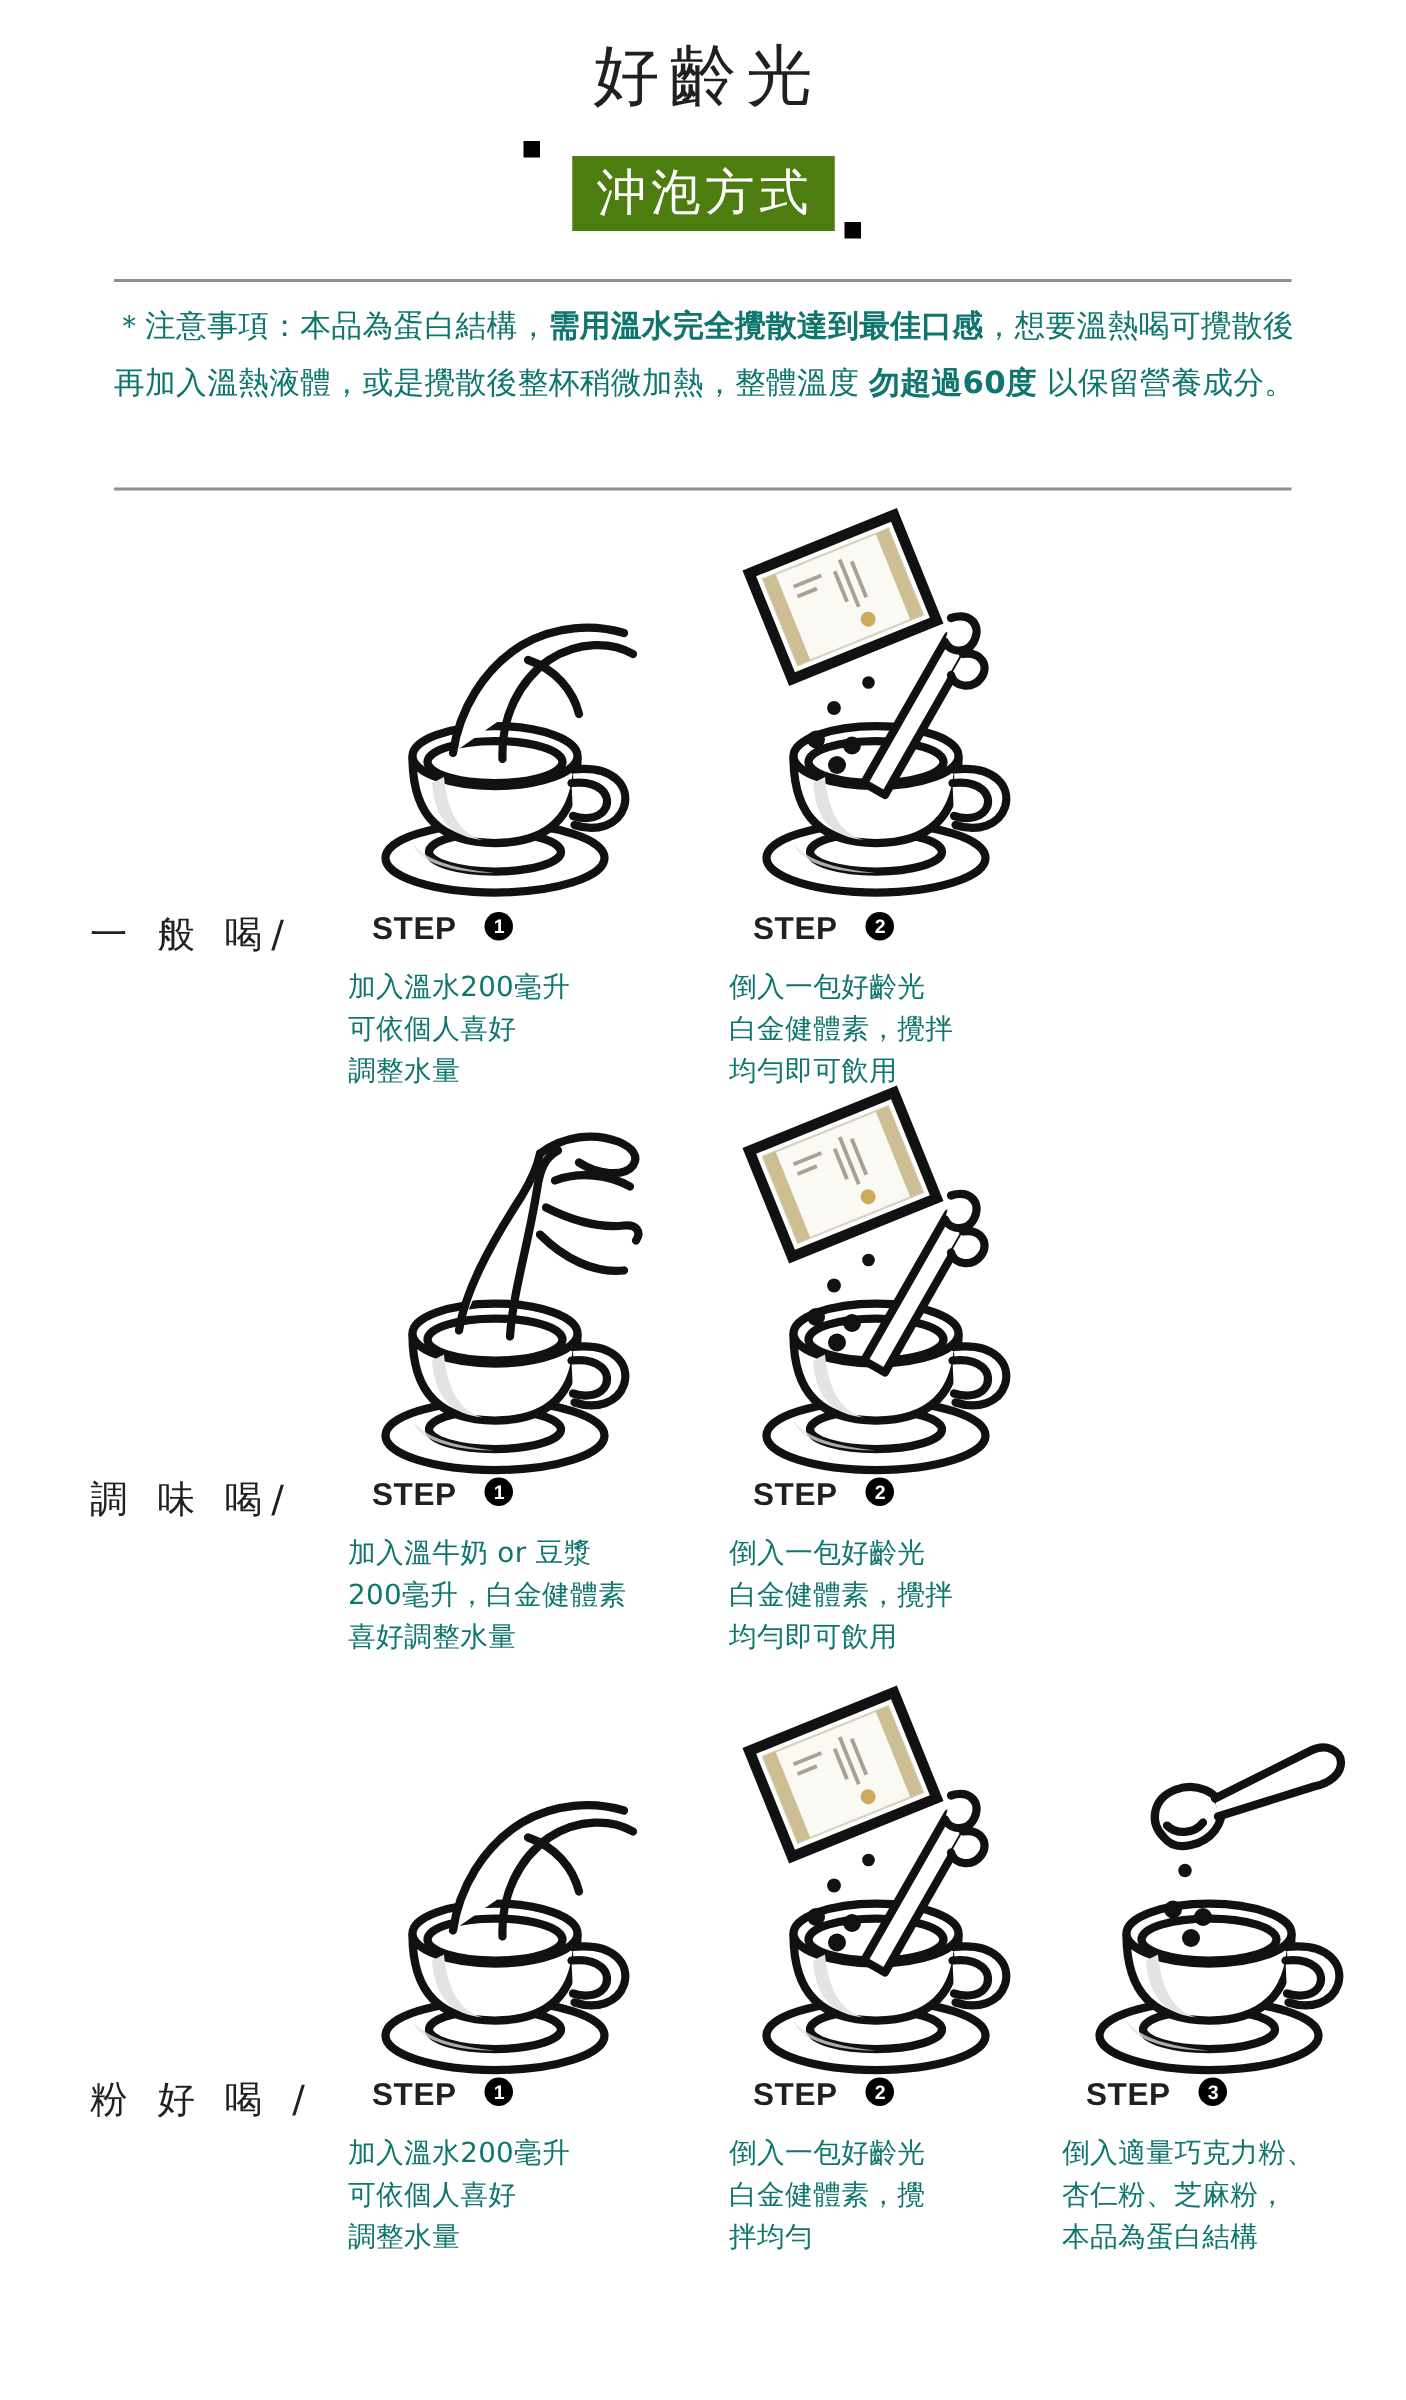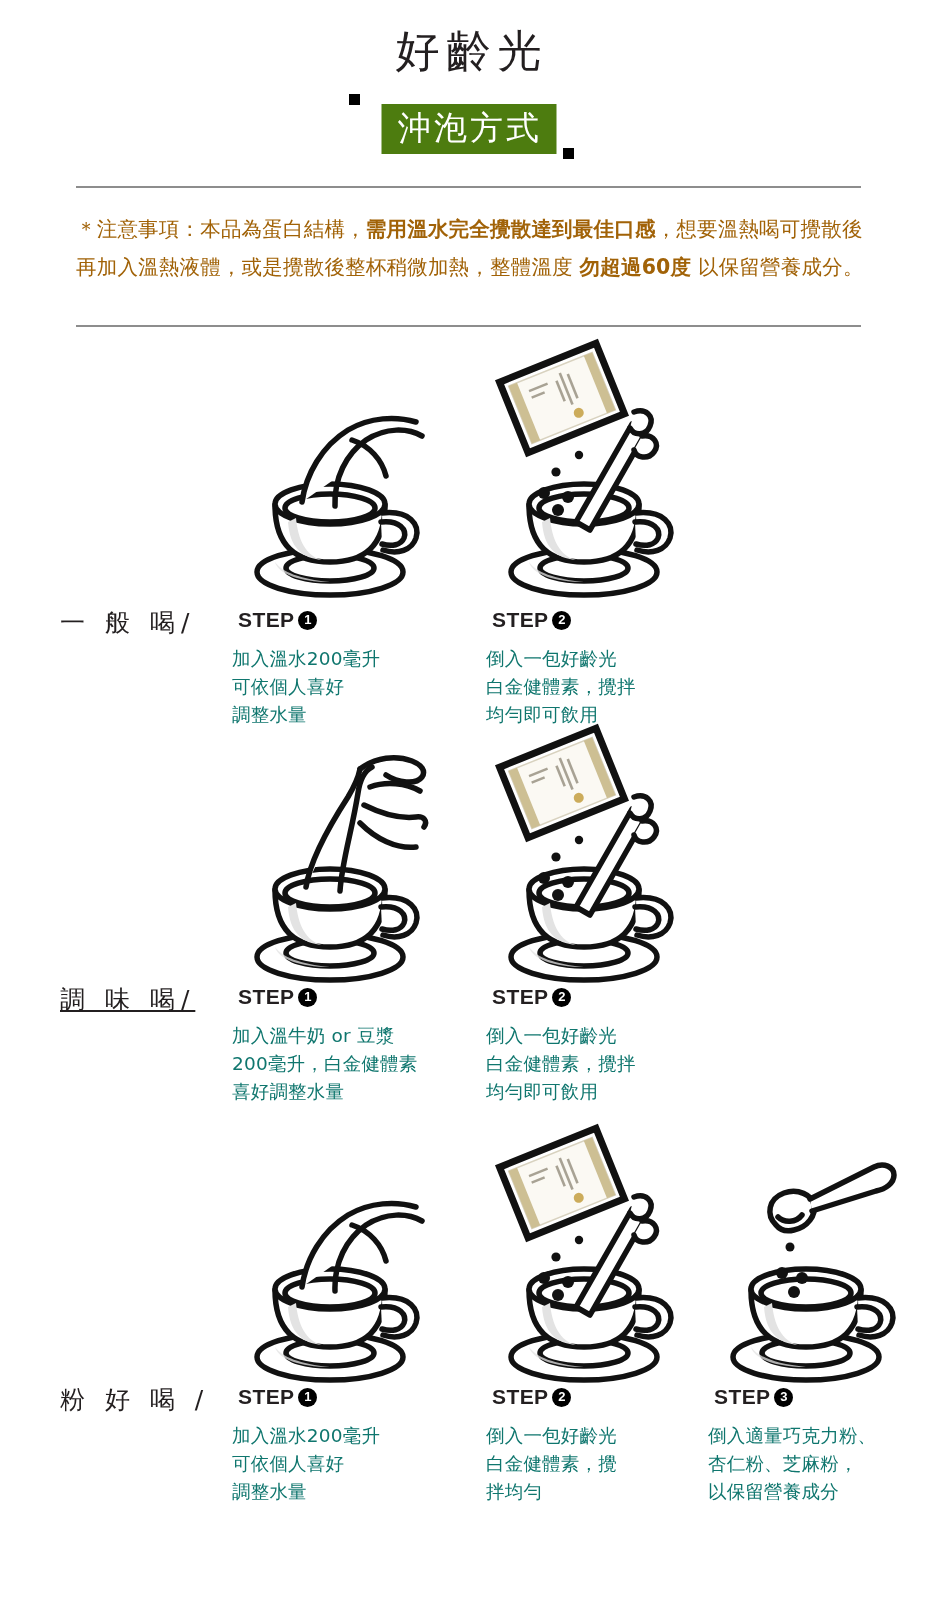--- a/index.html
+++ b/index.html
@@ -82,23 +82,22 @@
   .rule-bottom { top: 325px; }
 
   .notice {
     position: absolute;
     left: 76px;
     top: 198px;
     width: 790px;
     font-size: 20.5px;
     line-height: 38px;
     letter-spacing: 0.2px;
-    color: #a16207;
+    color: #0f766e;
     font-family: "DejaVu Sans", "Liberation Sans", sans-serif;
-    margin-top: 12px;
   }
   .notice b { font-weight: 700; }
 
   
   .section { position: absolute; left: 0; width: 937px; }
   .sec-1 { top: 350px; height: 385px; }
   .sec-2 { top: 735px; height: 385px; }
   .sec-3 { top: 1120px; height: 470px; }
 
   .cat-label {
@@ -119,29 +118,29 @@
     position: absolute;
     width: 215px;
     height: 250px;
     left: 0;
     top: 0;
   }
   .art svg { display: block; width: 100%; height: 100%; overflow: visible; }
 
   .step-head {
     position: absolute;
-    left: 8px;
+    left: 18px;
     font-weight: 700;
     font-size: 21px;
     line-height: 24px;
     letter-spacing: 0.4px;
     color: #231f20;
     display: flex;
-    align-items: center;
-    gap: 4px;
+    align-items: flex-start;
+    gap: 19px;
     white-space: nowrap;
   }
   .step-num {
     display: inline-flex;
     align-items: center;
     justify-content: center;
     width: 19px;
     height: 19px;
     border-radius: 50%;
     background: #000;
@@ -276,21 +275,21 @@
     </div>
     <div class="step-body" style="top:295px;">
       <div>倒入一包好齡光</div>
       <div>白金健體素，攪拌</div>
       <div>均勻即可飲用</div>
     </div>
   </div>
 </div>
 
 <div class="section sec-2">
-  <div class="cat-label" style="left:54px; top:250px;text-decoration:underline;">調 味 喝/</div>
+  <div class="cat-label" style="left:54px; top:250px;">調 味 喝/</div>
 
   <div class="col" style="left:230px; top:0;">
     <div class="art">
       <svg viewBox="0 0 215 250" xmlns="http://www.w3.org/2000/svg">
         <g fill="none" stroke="#111111" stroke-width="5.5" stroke-linecap="round" stroke-linejoin="round">
           <ellipse cx="100" cy="222" rx="73" ry="23" fill="#ffffff"></ellipse>
           <ellipse cx="100" cy="218" rx="44" ry="13" fill="#ffffff"></ellipse>
           <path d="M45 155 C45 196 66 212 100 212 C134 212 155 196 155 155 Z" fill="#ffffff"></path>
           <ellipse cx="100" cy="154" rx="55" ry="20" fill="#ffffff"></ellipse>
           <ellipse cx="100" cy="158" rx="45" ry="14" fill="#ffffff"></ellipse>
@@ -508,16 +507,16 @@
         </g>
       </svg>
     </div>
     <div class="step-head" style="top:250px;">
       <span>STEP</span>
       <span class="step-num">3</span>
     </div>
     <div class="step-body" style="top:287px;">
       <div>倒入適量巧克力粉、</div>
       <div>杏仁粉、芝麻粉，</div>
-      <div>以保留營養成分</div>
+      <div>本品為蛋白結構</div>
     </div>
   </div>
 </div>
 
 </body></html>

